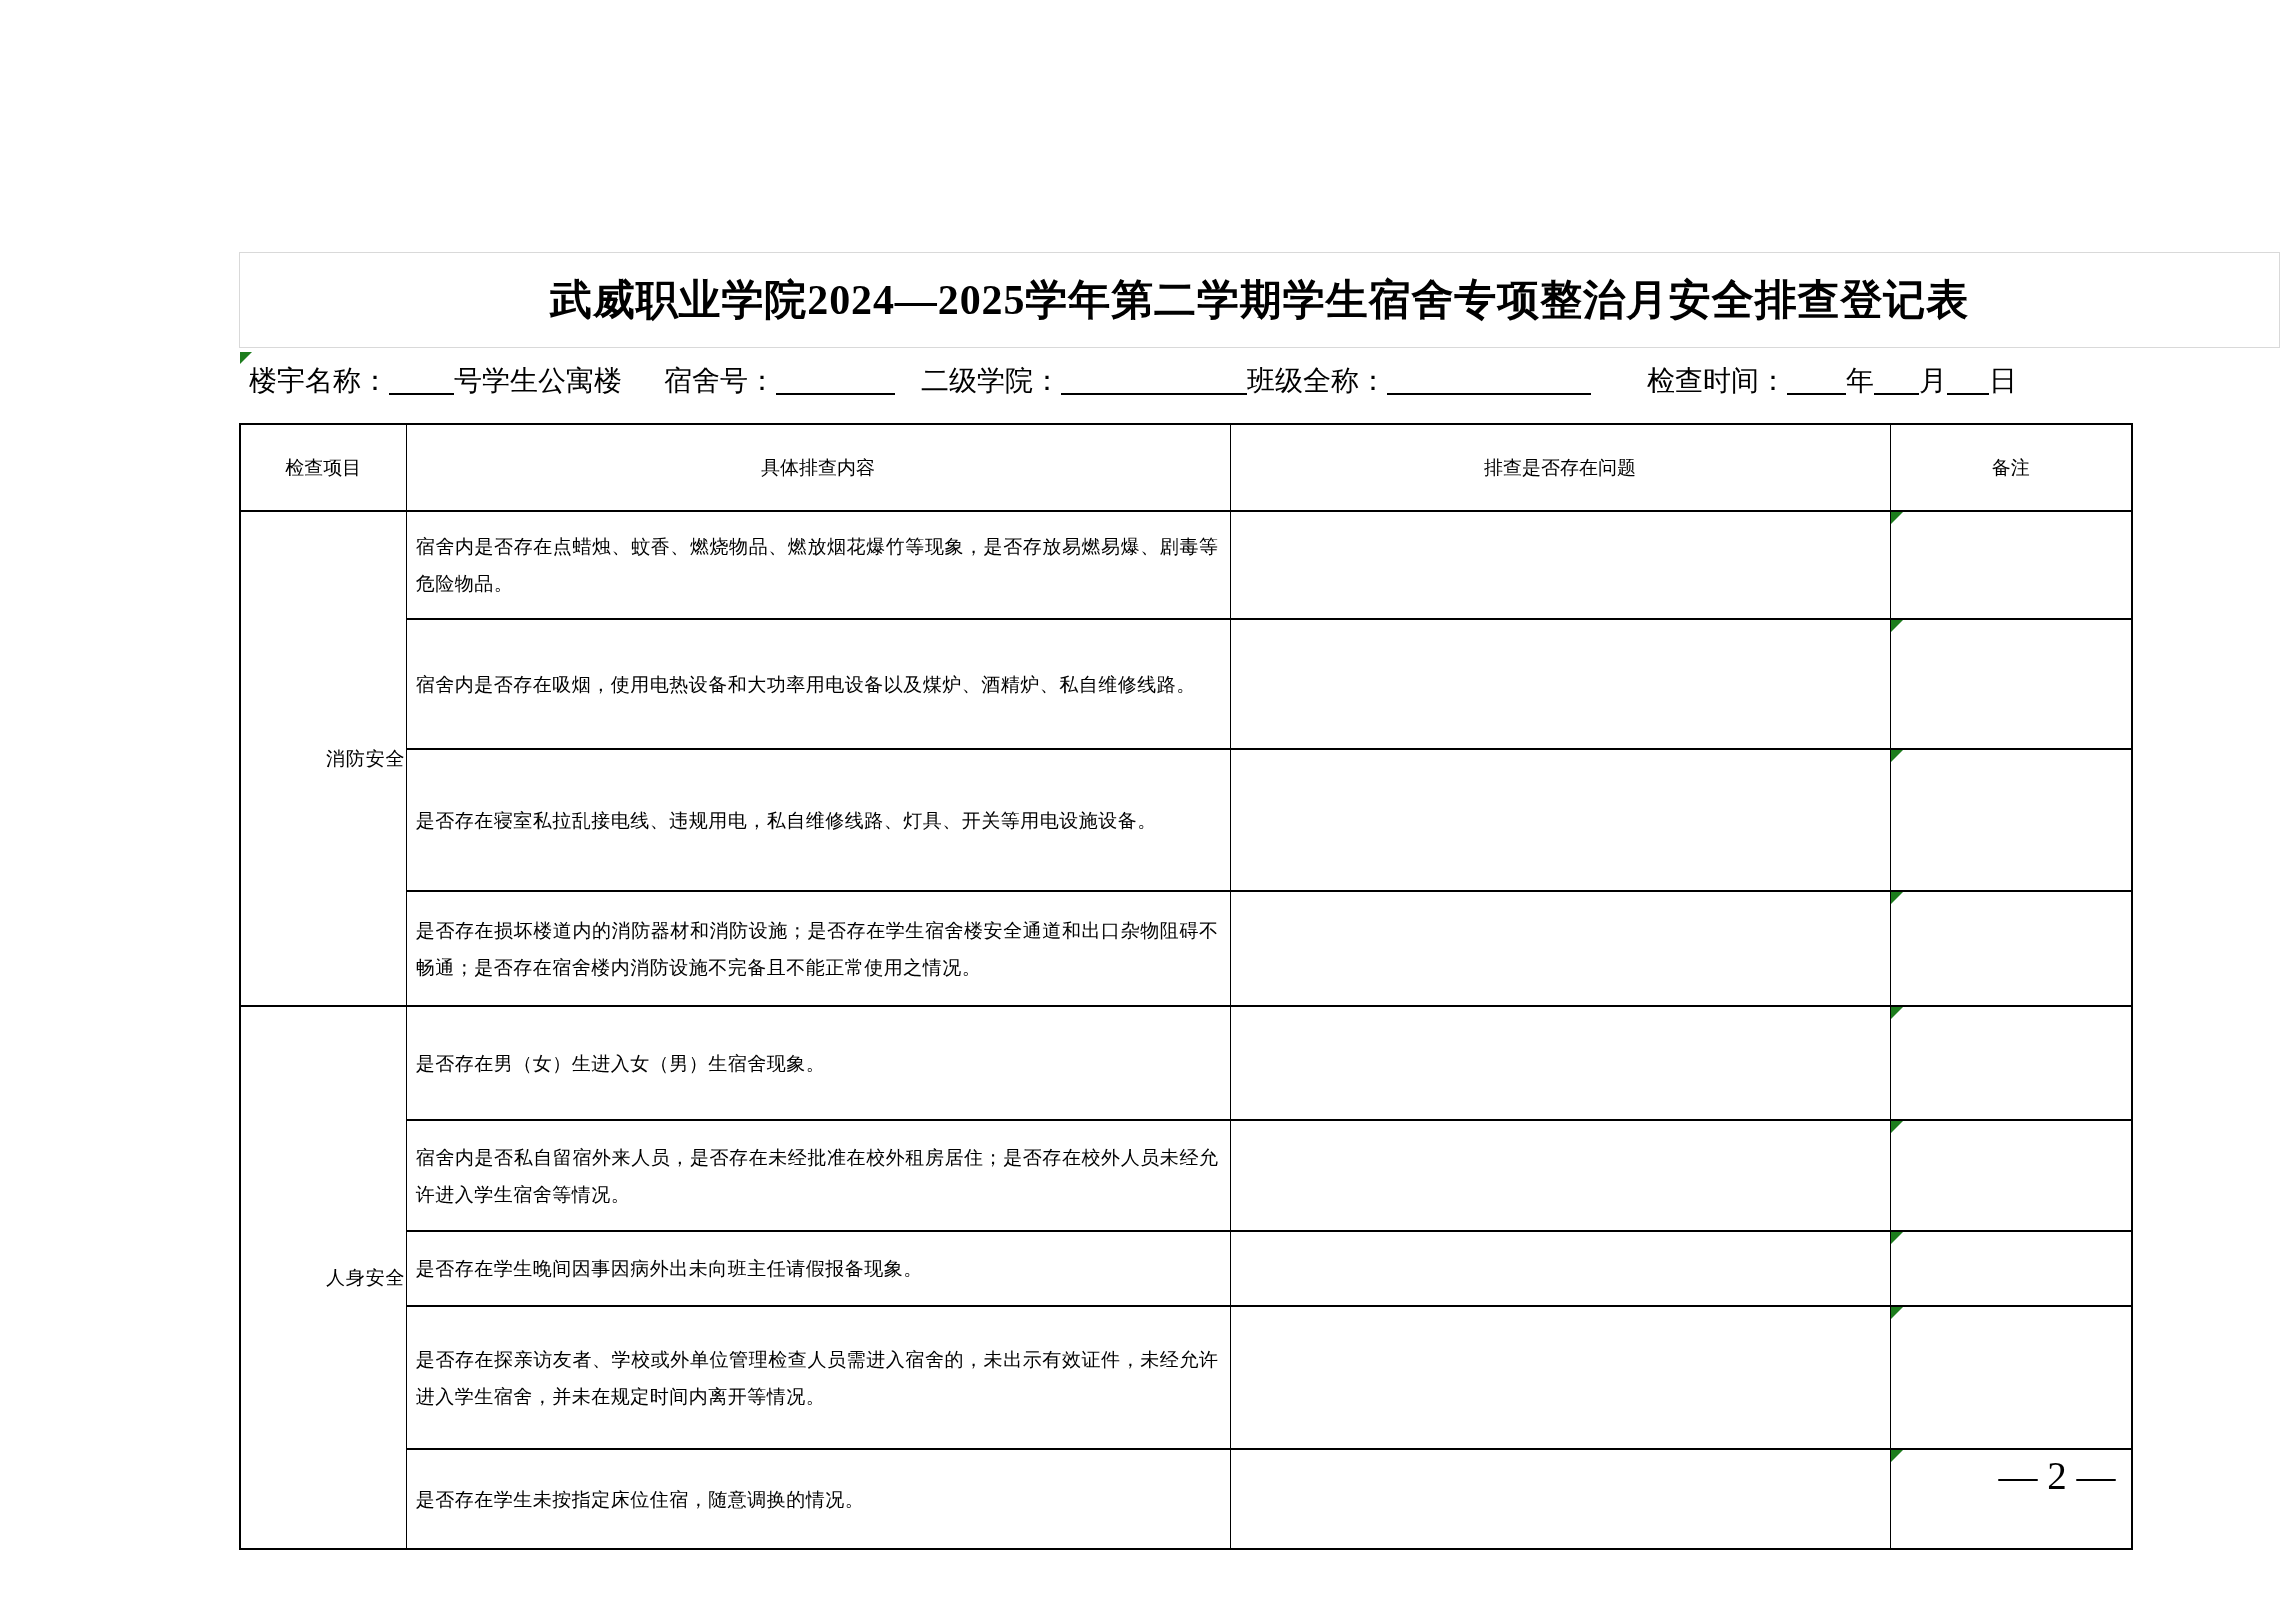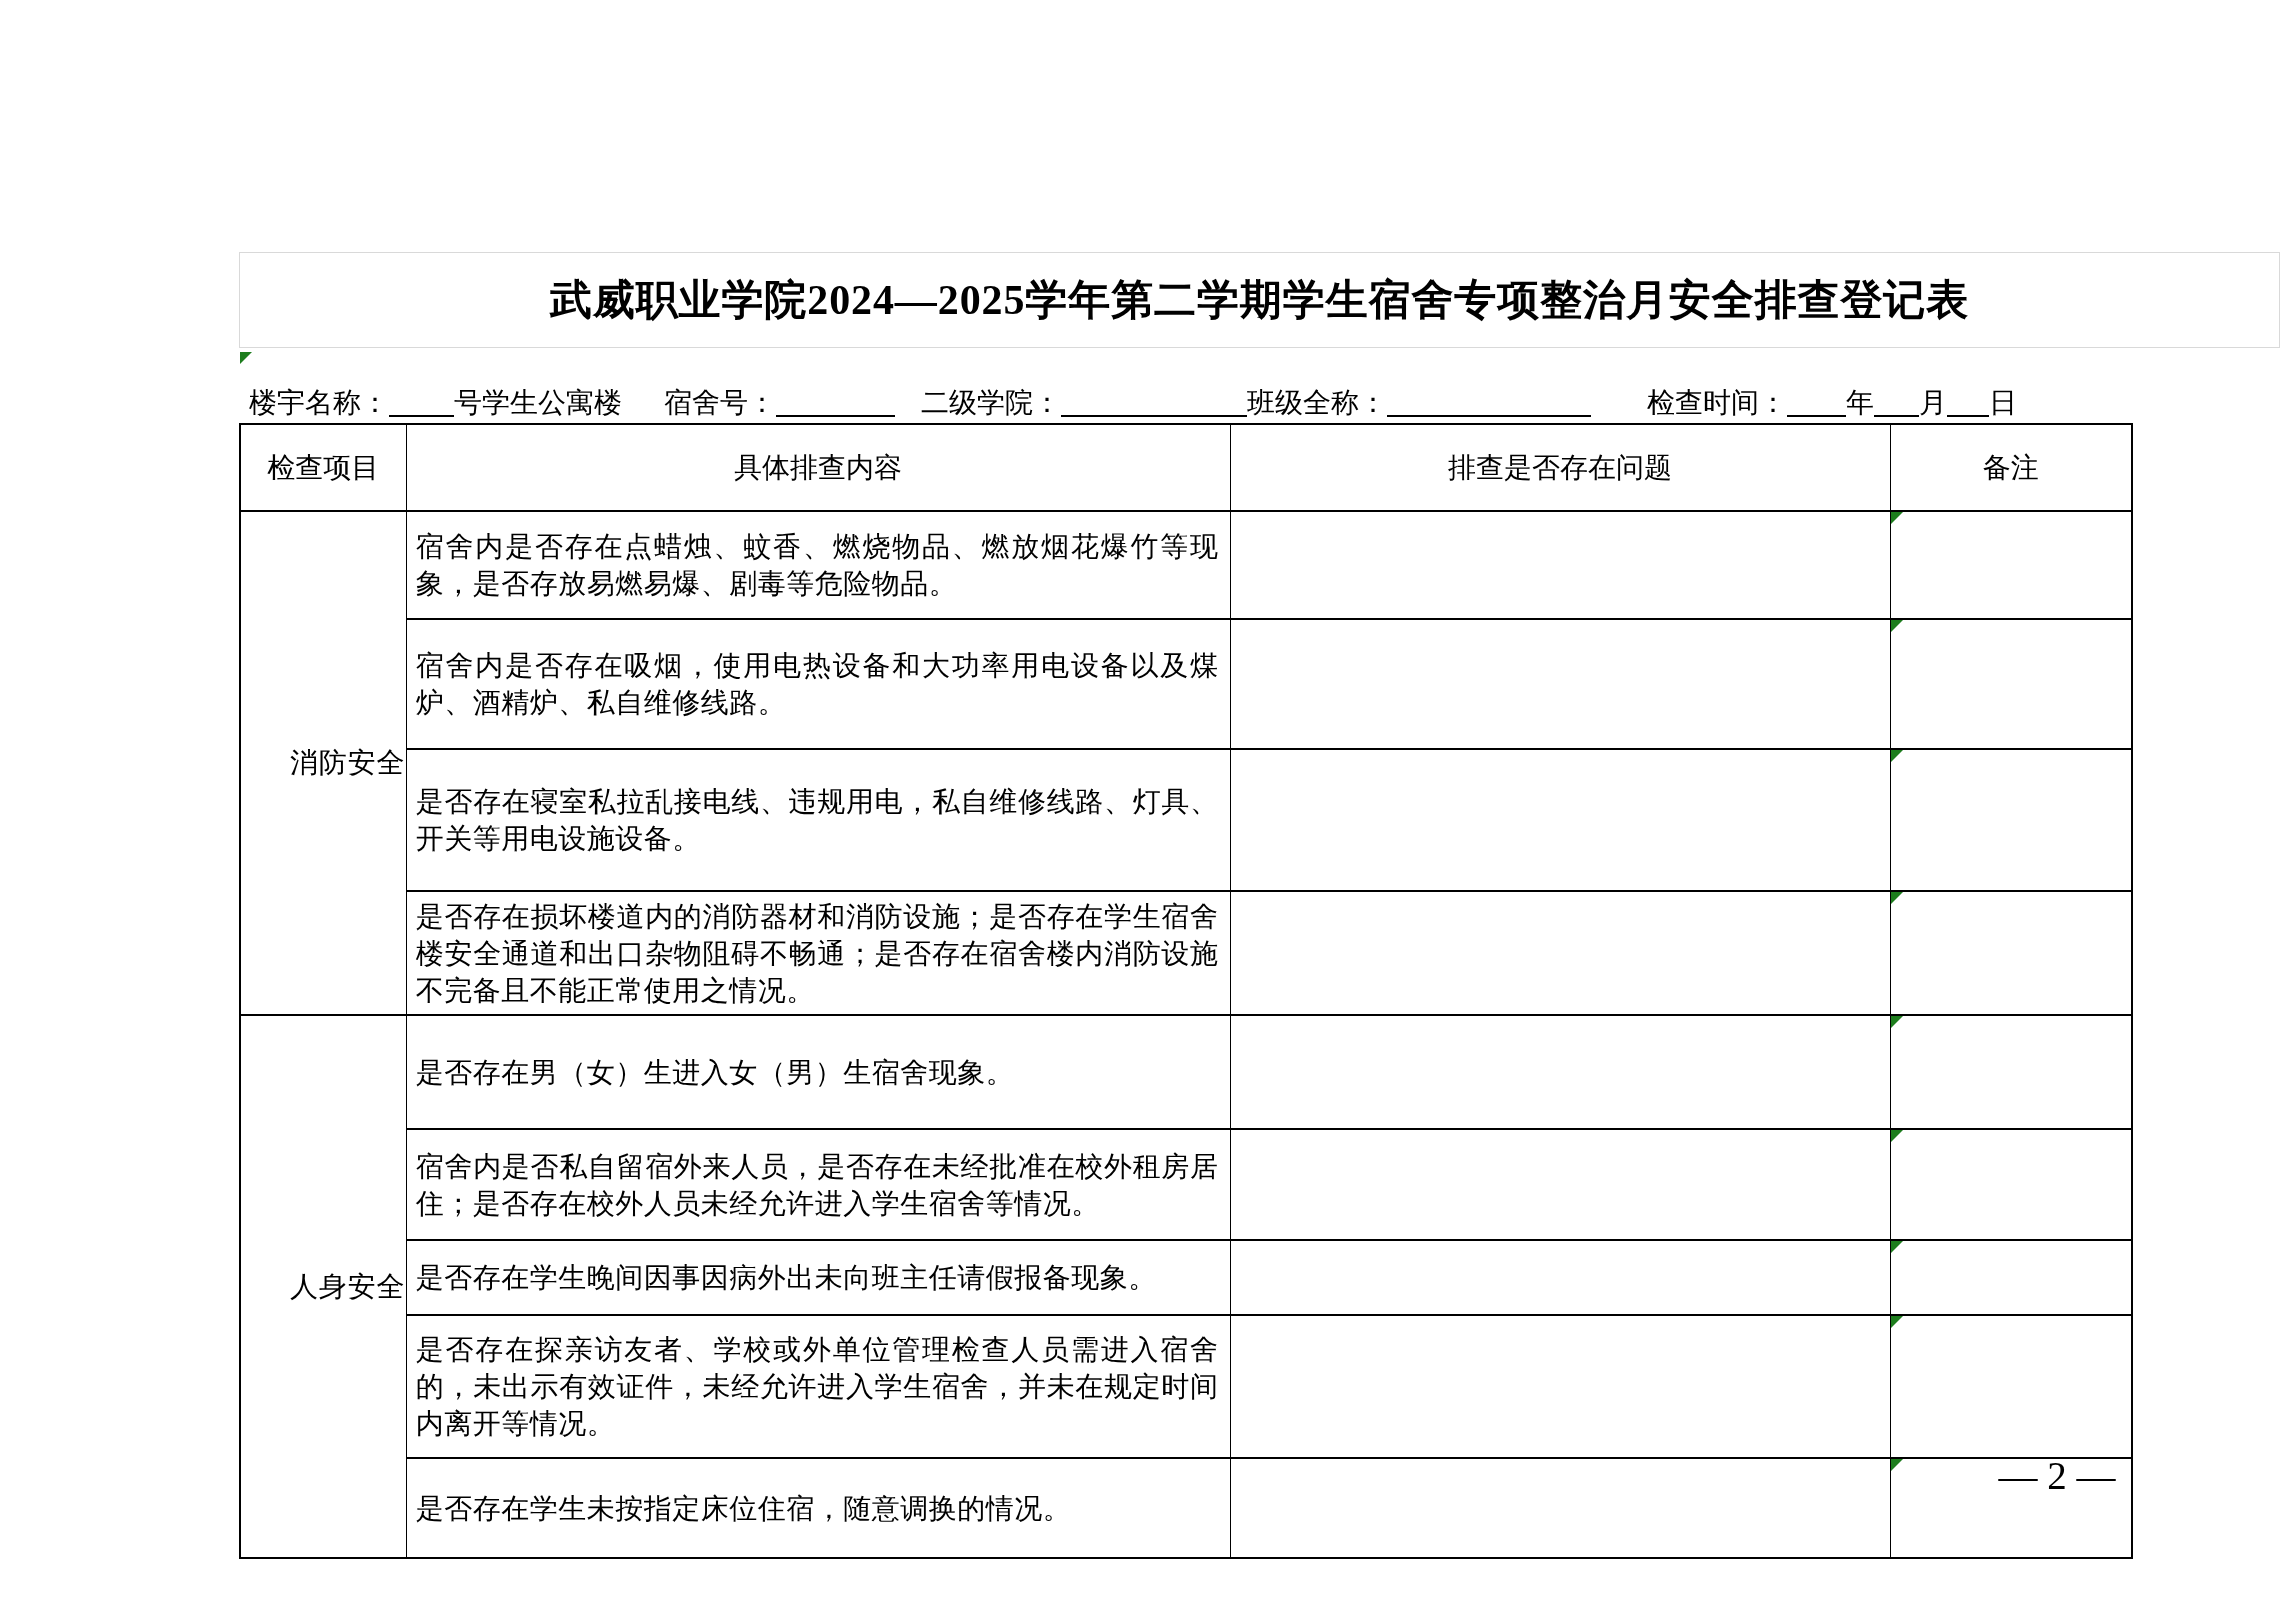--- a/index.html
+++ b/index.html
@@ -29,21 +29,21 @@
   .title-block h1 {
     font-size: 42px;
     font-weight: bold;
     letter-spacing: 0.9px;
     white-space: nowrap;
   }
 
   
   .form-line {
     position: absolute;
-    left: 249px; top: 367px;
+    left: 249px; top: 345px;
     width: 1885px; height: 72px;
     display: flex; align-items: center;
     font-size: 28px;
     white-space: nowrap;
     text-align: right;
   }
   .form-line .inner { line-height: 1; }
   .blank {
     display: inline-block;
     border-bottom: 2.8px solid #000;
@@ -75,21 +75,21 @@
     border-collapse: collapse;
     table-layout: fixed;
   }
   table.inspection th,
   table.inspection td {
     border-left: 1.9px solid #000;
     border-right: 1.9px solid #000;
     border-top: 2.8px solid #000;
     border-bottom: 2.8px solid #000;
     font-weight: normal;
-    font-size: 28px;
+    font-size: 19px;
     vertical-align: middle;
   }
   table.inspection { border: 2.8px solid #000; }
   th.col-header { text-align: center; }
   td.category-cell { text-align: right; letter-spacing: 0.9px; }
   td.content-cell {
     text-align: justify;
     padding: 5.6px 11px 5.6px 9.3px;
     line-height: 37px;
     letter-spacing: 0.5px;

